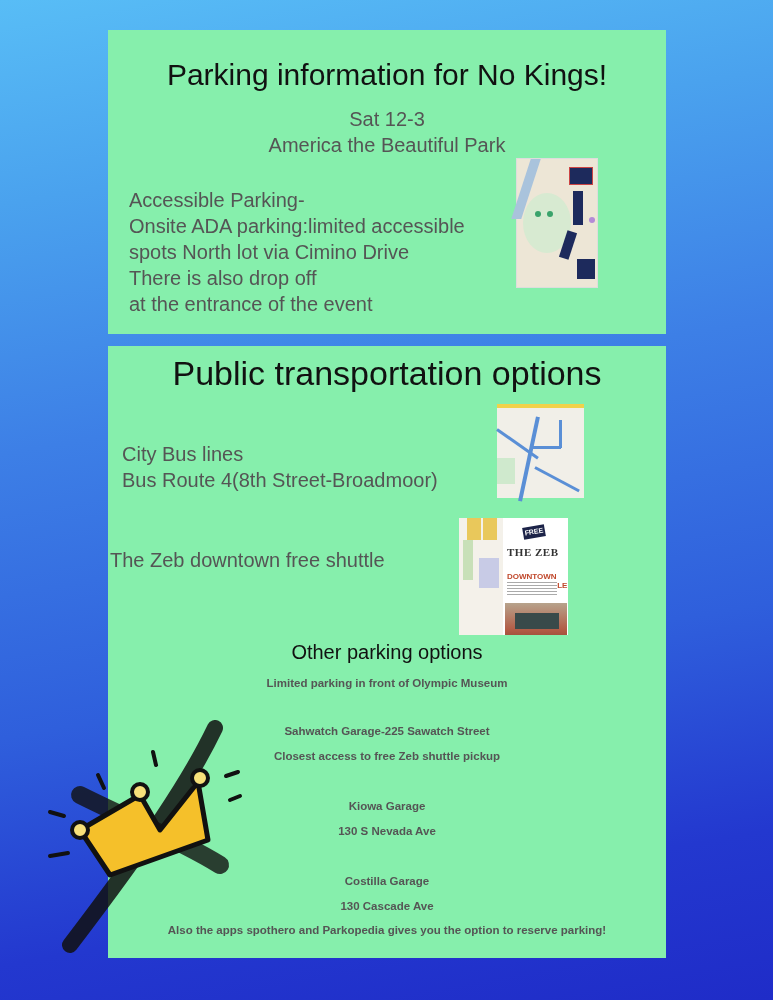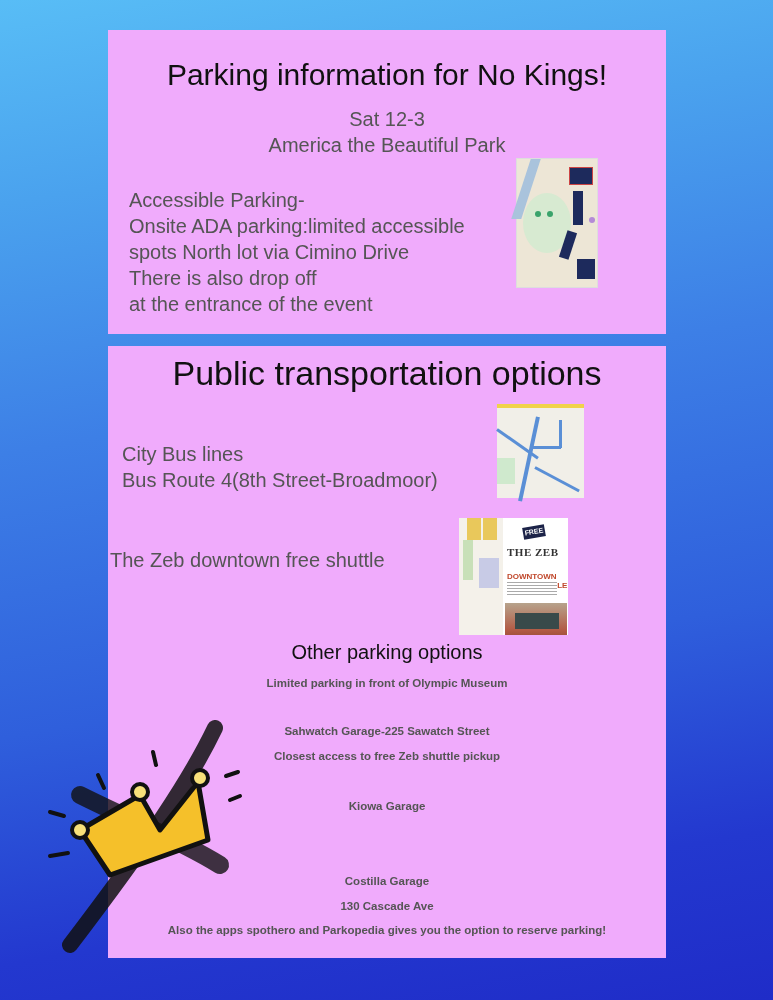--- a/index.html
+++ b/index.html
@@ -6,21 +6,21 @@
   html, body { width: 773px; height: 1000px; overflow: hidden; }
   body {
     position: relative;
     font-family: "Liberation Sans", sans-serif;
     background: linear-gradient(170deg, #58bdf6 0%, #4aa2ee 18%, #3d7fe6 40%, #2f5fdc 65%, #2338cf 85%, #1f2cc8 100%);
   }
   .panel {
     position: absolute;
     left: 108px;
     width: 558px;
-    background: #f0abfc;
+    background: #86efac;
     overflow: hidden;
   }
   #panel1 { top: 30px; height: 304px; }
   #panel2 { top: 346px; height: 307px; padding-left: 13px; }
   #panel3 { top: 635px; height: 323px; }
 
   .title-lg { position: absolute; left: 0; width: 100%; text-align: center; color: #111; font-weight: 400; }
   #p1-title { top: 28px; font-size: 30px; }
   #p1-sub1 { position: absolute; top: 78px; left: 0; width: 100%; text-align: center; font-size: 20px; color: #555; }
   #p1-sub2 { position: absolute; top: 104px; left: 0; width: 100%; text-align: center; font-size: 20px; color: #555; }
@@ -137,20 +137,21 @@
       </div>
   </div>
 </div>
 
 <div class="panel" id="panel3">
   <div id="p3-title">Other parking options</div>
   <div class="p3-line" style="top:42px">Limited parking in front of Olympic Museum</div>
   <div class="p3-line" style="top:90px">Sahwatch Garage-225 Sawatch Street</div>
   <div class="p3-line" style="top:115px">Closest access to free Zeb shuttle pickup</div>
   <div class="p3-line" style="top:165px">Kiowa Garage</div>
+  <div class="p3-line" style="top:190px">130 S Nevada Ave</div>
   <div class="p3-line" style="top:240px">Costilla Garage</div>
   <div class="p3-line" style="top:265px">130 Cascade Ave</div>
   <div class="p3-line" style="top:289px">Also the apps spothero and Parkopedia gives you the option to reserve parking!</div>
 </div>
 
 <svg class="crown" viewBox="0 0 220 240">
 
   <path d="M175 8 C150 60 110 120 30 225" stroke="#111" stroke-width="16" stroke-linecap="round" fill="none" opacity="0.85"></path>
   <path d="M40 75 C90 100 140 120 180 145" stroke="#111" stroke-width="18" stroke-linecap="round" fill="none" opacity="0.8"></path>
 

